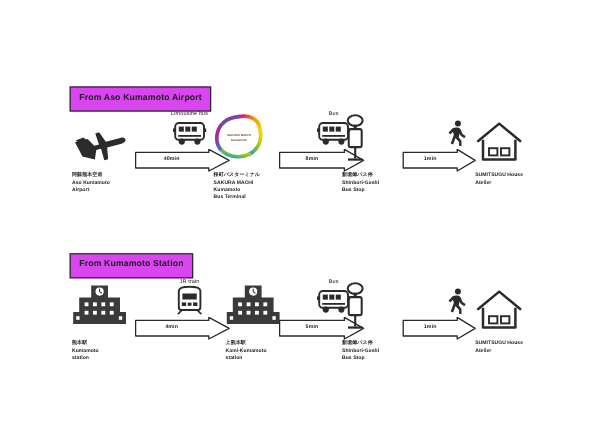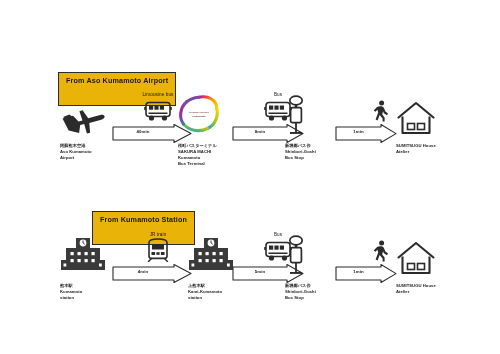--- a/index.html
+++ b/index.html
@@ -12,27 +12,27 @@
   #canvas {
     position: relative;
     width: 500px; height: 354px;
     background: #ffffff;
   }
 
   
   .section-title {
     position: absolute;
     border: 1px solid #2b2b2b;
-    padding: 3px 7px 20px 7px;
+    padding: 3px 7px 7px 7px;
     font-size: 7.2px;
     font-weight: bold;
     color: #1a1a1a;
     letter-spacing: .15px;
     white-space: nowrap;
-    background: #eab308;
+    background: #d946ef;
   }
 
   
   .route-row { position: absolute; left: 0; width: 500px; height: 115px; }
 
   
   .node { position: absolute; width: 76px; text-align: left; }
   .node-icon {
     height: 44px;
     display: flex;
@@ -245,21 +245,21 @@
           <rect x="21.5" y="23.5" width="7" height="6" fill="none" stroke="#2b2b2b" stroke-width="1.6"></rect>
         </svg>
       </div>
       <div class="node-caption">
         <span class="en">SUMITSUGU House</span>
         <span class="en">Atelier</span>
       </div>
     </div>
   </div>
 
-  <div class="section-title" style="left:58px; top:211px;margin-left:34px;">From Kumamoto Station</div>
+  <div class="section-title" style="left:58px; top:211px;">From Kumamoto Station</div>
 
   <div class="route-row" style="top:232px;">
 
     <div class="node" style="left:60px; top:0;">
       <div class="node-icon">
         <svg width="46" height="40" viewBox="0 0 46 40">
           <path fill="#3a3a3a" d="M16 2 L30 2 L30 12 L40 12 L40 24 L45 24 L45 34 L1 34 L1 24 L6 24 L6 12 L16 12 Z"></path>
           <circle cx="23" cy="7" r="3.4" fill="#ffffff"></circle>
           <path d="M23 4.8 L23 7 L24.6 8.2" stroke="#3a3a3a" stroke-width="0.9" fill="none" stroke-linecap="round"></path>
           <rect x="10.5" y="16" width="3.2" height="3.2" fill="#ffffff"></rect>

